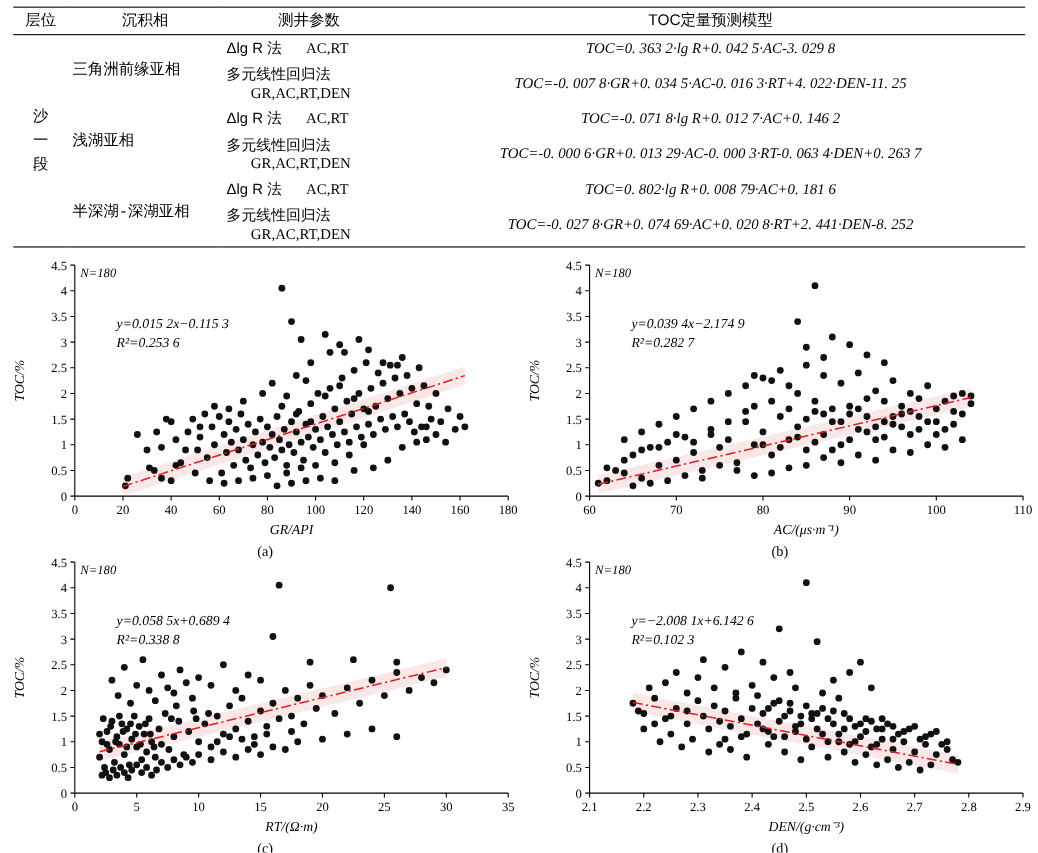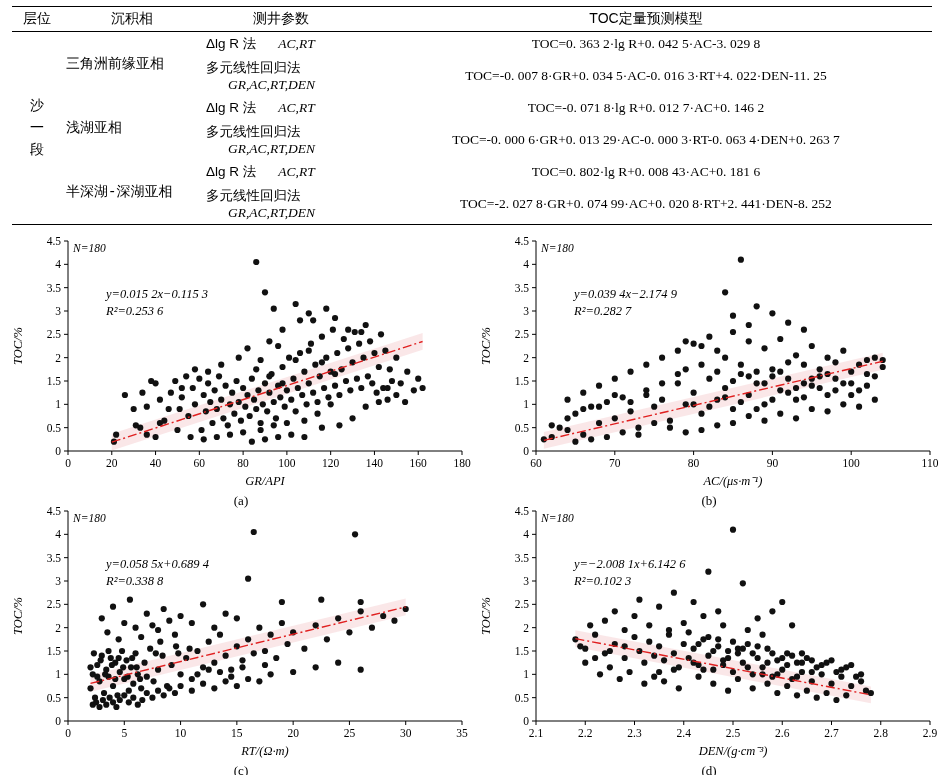--- a/index.html
+++ b/index.html
@@ -63,24 +63,24 @@
     font-size: 14px;
     padding-left: 10px;
   }
   td.param {
     font-family: "Liberation Sans", sans-serif;
     font-size: 13.5px;
     padding-left: 4px;
   }
   td.param .ital {
     font-family: "Liberation Serif", serif;
-    font-style: italic;
   }
   td.model {
     font-family: "Liberation Serif", serif;
+    font-style: italic;
     font-size: 13.5px;
     text-align: center;
     white-space: nowrap;
   }
   .facies-two {
     line-height: 1.35;
   }
   .mergecell {
     vertical-align: middle;
   }
@@ -143,25 +143,25 @@
         <td class="model">TOC=-0. 071 8·lg R+0. 012 7·AC+0. 146 2</td>
       </tr>
       <tr>
         <td class="param">多元线性回归法<span class="ital" style="margin-left: 22px;">GR,AC,RT,DEN</span></td>
         <td class="model">TOC=-0. 000 6·GR+0. 013 29·AC-0. 000 3·RT-0. 063 4·DEN+0. 263 7</td>
       </tr>
 
       <tr>
         <td class="facies mergecell" rowspan="2">半深湖-深湖亚相</td>
         <td class="param">Δlg R 法<span class="ital" style="margin-left: 22px;">AC,RT</span></td>
-        <td class="model">TOC=0. 802·lg R+0. 008 43·AC+0. 181 6</td>
+        <td class="model">TOC=0. 802·lg R+0. 008 79·AC+0. 181 6</td>
       </tr>
       <tr class="rule-bot">
         <td class="param rule-bot">多元线性回归法<span class="ital" style="margin-left: 22px;">GR,AC,RT,DEN</span></td>
-        <td class="model rule-bot">TOC=-2. 027 8·GR+0. 074 99·AC+0. 020 8·RT+2. 441·DEN-8. 252</td>
+        <td class="model rule-bot">TOC=-0. 027 8·GR+0. 074 69·AC+0. 020 8·RT+2. 441·DEN-8. 252</td>
       </tr>
     </tbody>
   </table>
 
 </div>
 
 <div class="charts">
   <div class="chart-cell" id="cell-a" style="left:6px;  top:0px;">
       <svg width="470" height="268" class="chart-svg">
         <line x1="62" y1="222" x2="456" y2="222" stroke="#000" stroke-width="1"></line>

